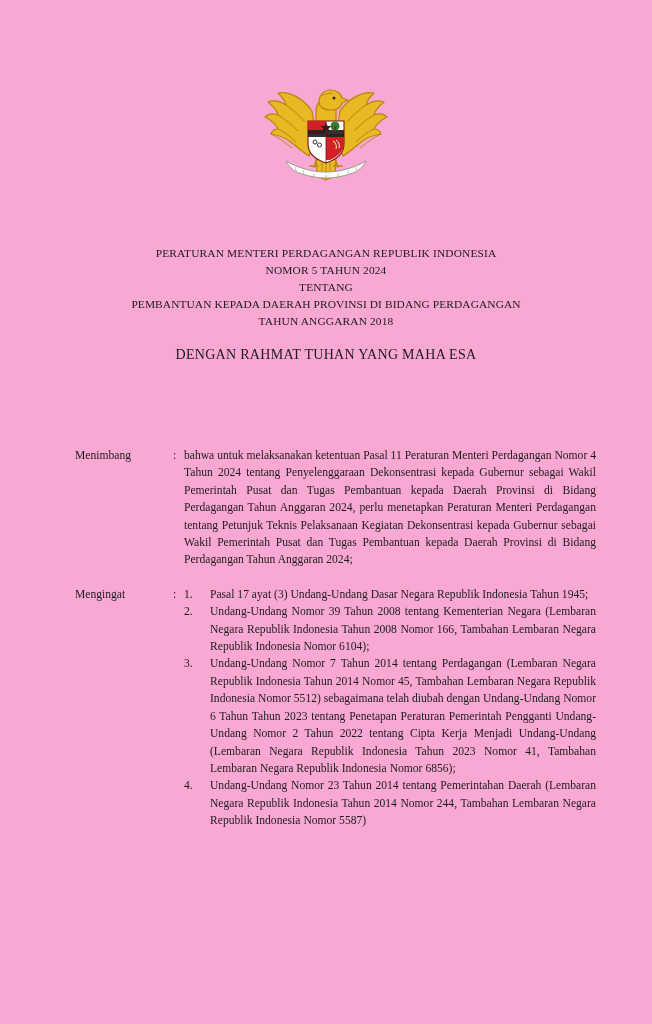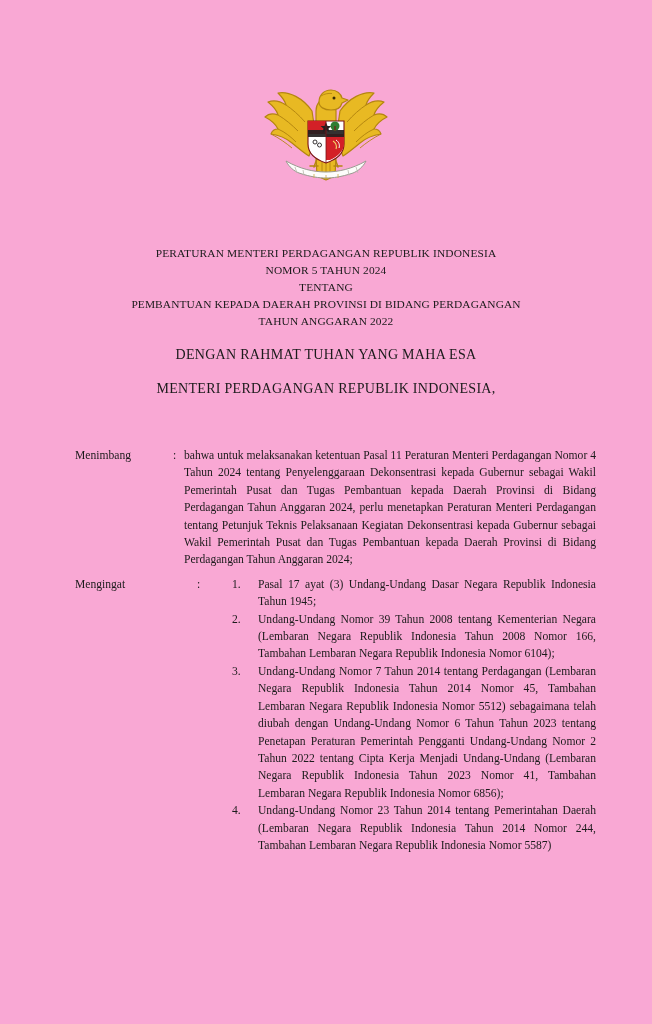--- a/index.html
+++ b/index.html
@@ -70,21 +70,21 @@
     position: absolute;
     top: 447px;
     left: 0;
     width: 652px;
   }
   .clause {
     display: flex;
     align-items: flex-start;
     padding: 0 56px 0 75px;
   }
-  .clause + .clause { margin-top: 7px; gap: 24px; }
+  .clause + .clause { margin-top: 17px; }
 
   .clause-label {
     width: 98px;
     flex: 0 0 98px;
     font-size: 11.6px;
     line-height: 17.4px;
     color: #1b1b1b;
     white-space: nowrap;
   }
   .clause-colon {
@@ -198,25 +198,24 @@
         </g>
       </svg>
     </div>
   </div>
 
   <div class="title-block">
     <div class="title-line">PERATURAN MENTERI PERDAGANGAN REPUBLIK INDONESIA</div>
     <div class="title-line">NOMOR 5 TAHUN 2024</div>
     <div class="title-line">TENTANG</div>
     <div class="title-line wide">PEMBANTUAN KEPADA DAERAH PROVINSI DI BIDANG PERDAGANGAN</div>
-    <div class="title-line">TAHUN ANGGARAN 2022</div>
+    <div class="title-line">TAHUN ANGGARAN 2018</div>
     <div class="gap-md"></div>
     <div class="subtitle-line">DENGAN RAHMAT TUHAN YANG MAHA ESA</div>
     <div class="gap-sm"></div>
-    <div class="subtitle-line">MENTERI PERDAGANGAN REPUBLIK INDONESIA,</div>
   </div>
 
   <div class="body-block">
 
     <div class="clause">
       <div class="clause-label">Menimbang</div>
       <div class="clause-colon">:</div>
       <div class="clause-body">bahwa untuk melaksanakan ketentuan Pasal 11 Peraturan Menteri Perdagangan Nomor 4 Tahun 2024 tentang Penyelenggaraan Dekonsentrasi kepada Gubernur sebagai Wakil Pemerintah Pusat dan Tugas Pembantuan kepada Daerah Provinsi di Bidang Perdagangan Tahun Anggaran 2024, perlu menetapkan Peraturan Menteri Perdagangan tentang Petunjuk Teknis Pelaksanaan Kegiatan Dekonsentrasi kepada Gubernur sebagai Wakil Pemerintah Pusat dan Tugas Pembantuan kepada Daerah Provinsi di Bidang Perdagangan Tahun Anggaran 2024;</div>
     </div>
 

